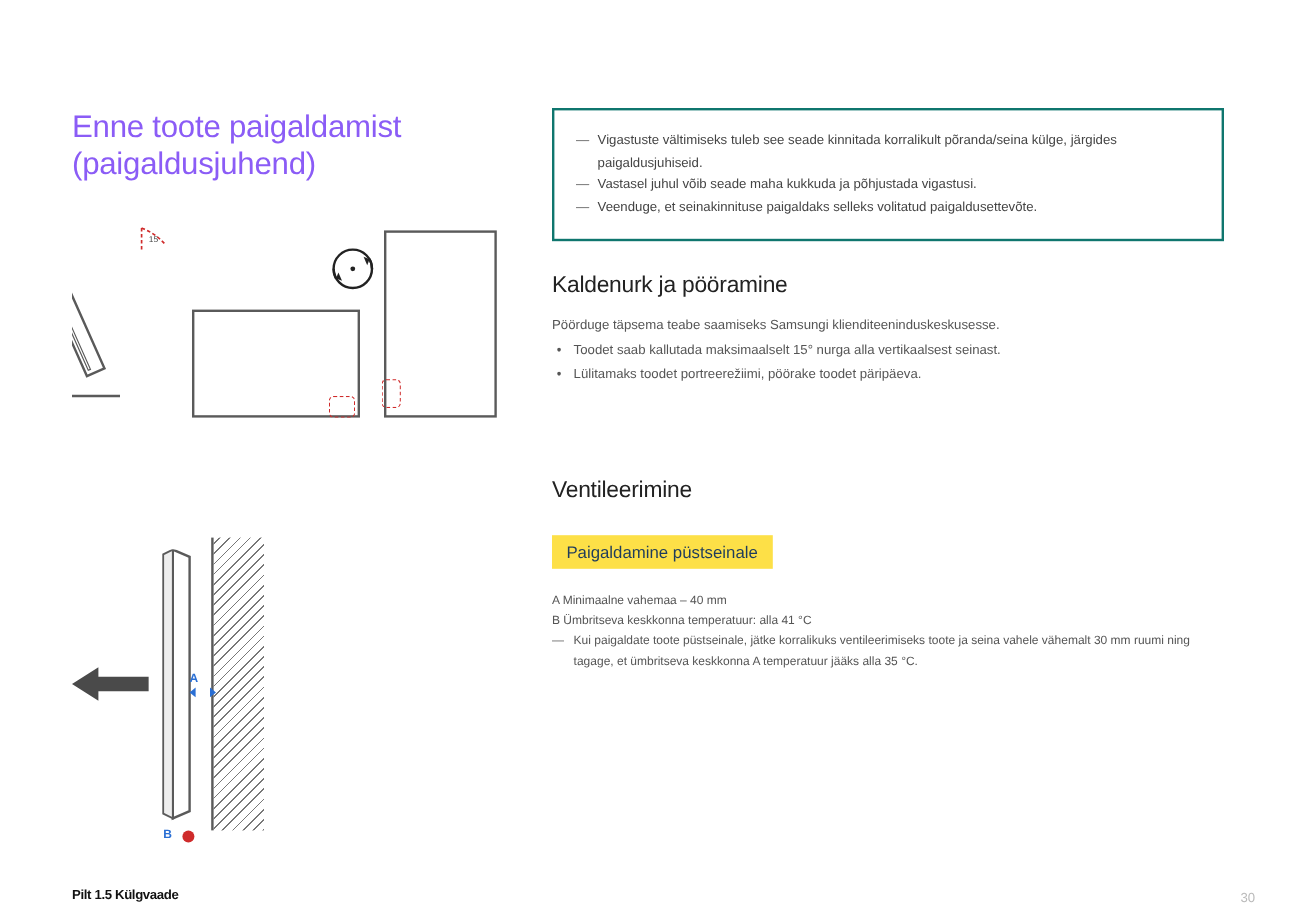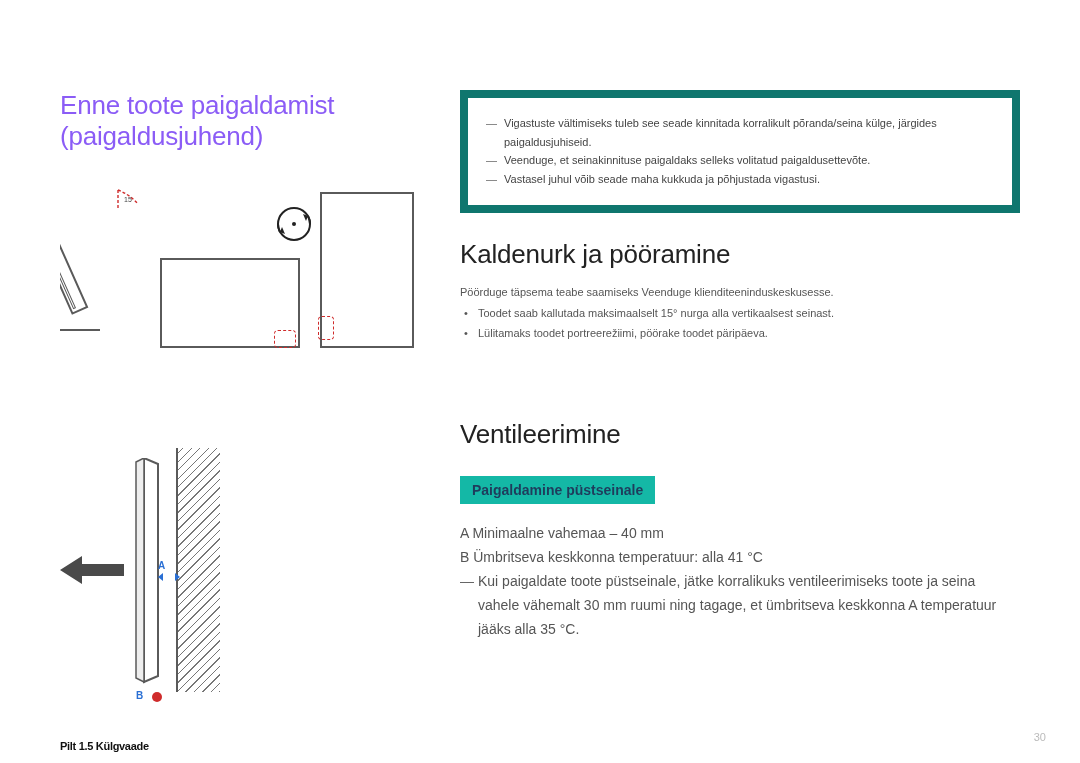--- a/index.html
+++ b/index.html
@@ -170,39 +170,39 @@
   .fig-caption {
     font-size: 11px;
     font-weight: 700;
     color: #111;
     margin-top: 12px;
     letter-spacing: -0.3px;
   }
 
   
   .infobox {
-    border: 8px solid #0f766e;
+    border: 2px solid #0f766e;
     padding: 16px 18px;
     font-size: 11px;
     line-height: 1.7;
     color: #444;
     margin-bottom: 26px;
   }
   .infobox p {
     position: relative;
     padding-left: 18px;
   }
   .infobox p::before {
     content: "―";
     position: absolute;
     left: 0;
     color: #666;
   }
   .sec-h2 {
-    font-size: 26px;
+    font-size: 19px;
     font-weight: 500;
     color: #222;
     margin-bottom: 16px;
     letter-spacing: -0.2px;
   }
   .note-line {
     font-size: 11px;
     color: #555;
     margin-bottom: 6px;
   }
@@ -217,47 +217,47 @@
   }
   .bullets p::before {
     content: "•";
     position: absolute;
     left: 4px;
     color: #555;
   }
   .sec2 { margin-top: 76px; }
   .hl-heading {
     display: inline-block;
-    background: #14b8a6;
+    background: #fde047;
     color: #1f3c5c;
     font-size: 14px;
-    font-weight: 700;
+    font-weight: 400;
     padding: 6px 12px;
     margin-top: 10px;
     margin-bottom: 18px;
   }
   .body11 {
-    font-size: 14px;
+    font-size: 10px;
     color: #555;
     line-height: 1.7;
   }
   .body11 .indent {
     position: relative;
     padding-left: 18px;
   }
   .body11 .indent::before {
     content: "―";
     position: absolute;
     left: 0;
     color: #666;
   }
   .page-num {
     position: absolute;
     right: 34px;
-    bottom: 20px;
+    bottom: 8px;
     font-size: 11px;
     color: #bbb;
   }
 
   
   .angle15 {
     font-size: 7px;
     fill: #444;
   }
 </style>
@@ -312,26 +312,26 @@
       <div class="d2-a-line"></div>
       <span class="d2-b">B</span>
       <div class="d2-dot"></div>
     </div>
     <div class="fig-caption">Pilt 1.5 Külgvaade</div>
   </div>
 
   <div class="col-right">
     <div class="infobox">
       <p>Vigastuste vältimiseks tuleb see seade kinnitada korralikult põranda/seina külge, järgides paigaldusjuhiseid.</p>
+      <p>Vastasel juhul võib seade maha kukkuda ja põhjustada vigastusi.</p>
       <p>Veenduge, et seinakinnituse paigaldaks selleks volitatud paigaldusettevõte.</p>
-      <p>Vastasel juhul võib seade maha kukkuda ja põhjustada vigastusi.</p>
     </div>
 
     <h2 class="sec-h2">Kaldenurk ja pööramine</h2>
-    <div class="note-line">Pöörduge täpsema teabe saamiseks Veenduge klienditeeninduskeskusesse.</div>
+    <div class="note-line">Pöörduge täpsema teabe saamiseks Samsungi klienditeeninduskeskusesse.</div>
     <div class="bullets">
       <p>Toodet saab kallutada maksimaalselt 15° nurga alla vertikaalsest seinast.</p>
       <p>Lülitamaks toodet portreerežiimi, pöörake toodet päripäeva.</p>
     </div>
 
     <div class="sec2">
       <h2 class="sec-h2">Ventileerimine</h2>
       <div class="hl-heading">Paigaldamine püstseinale</div>
       <div class="body11">
         <div>A  Minimaalne vahemaa – 40 mm</div>

